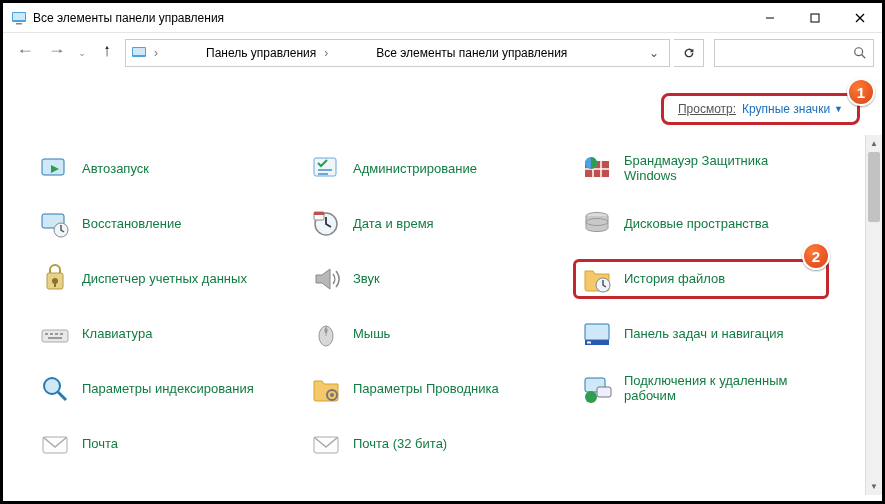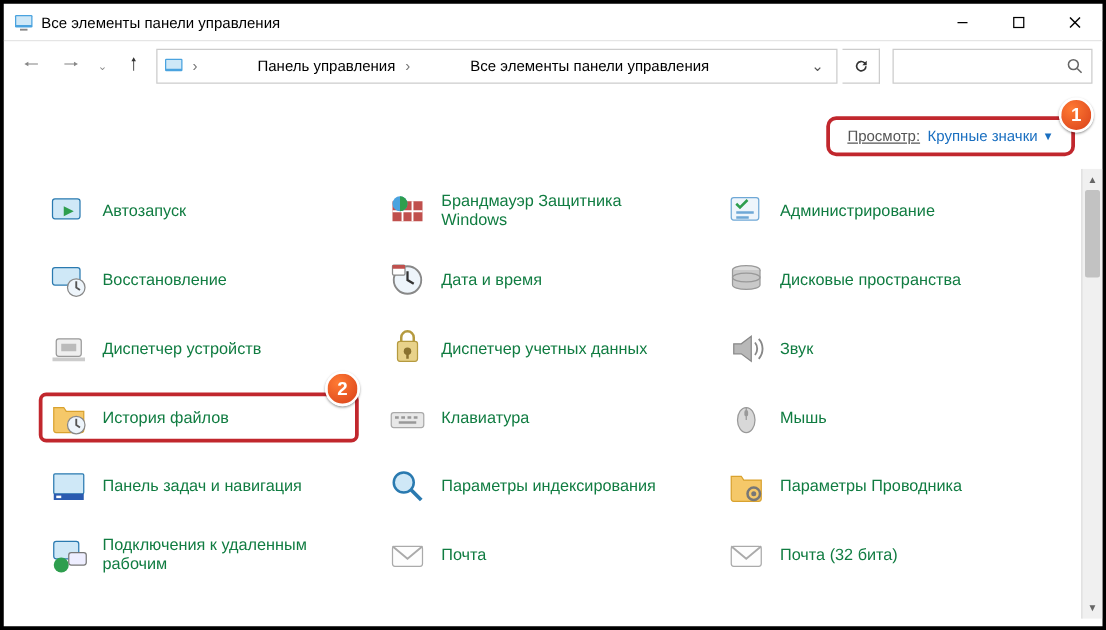--- a/index.html
+++ b/index.html
@@ -208,46 +208,46 @@
             <rect x="3" y="6" width="22" height="16" rx="2" fill="#cfe8f7" stroke="#2a7ab0"></rect>
             <polygon points="12,12 12,20 20,16" fill="#2e9e4e"></polygon>
           </svg>
         </span>
       <span class="label">Автозапуск</span>
     </div>
 
     <div class="item">
       <span class="icon">
           <svg width="32" height="32" viewBox="0 0 32 32">
+            <rect x="4" y="5" width="22" height="18" rx="2" fill="#eef5fb" stroke="#6fa8d6"></rect>
+            <path d="M8 10l3 3 6-6" stroke="#2e9e4e" stroke-width="2" fill="none"></path>
+            <rect x="8" y="16" width="14" height="2" fill="#6fa8d6"></rect>
+            <rect x="8" y="20" width="10" height="2" fill="#6fa8d6"></rect>
+          </svg>
+        </span>
+      <span class="label">Администрирование</span>
+    </div>
+
+    <div class="item">
+      <span class="icon">
+          <svg width="32" height="32" viewBox="0 0 32 32">
             <rect x="4" y="8" width="24" height="16" fill="#c0504d"></rect>
             <line x1="4" y1="16" x2="28" y2="16" stroke="#fff" stroke-width="1.5"></line>
             <line x1="12" y1="8" x2="12" y2="24" stroke="#fff" stroke-width="1.5"></line>
             <line x1="20" y1="8" x2="20" y2="24" stroke="#fff" stroke-width="1.5"></line>
             <circle cx="10" cy="10" r="6" fill="#4aa3df"></circle>
             <path d="M10 4a6 6 0 0 1 0 12z" fill="#2e9e4e"></path>
           </svg>
         </span>
       <span class="label">Брандмауэр Защитника Windows</span>
     </div>
 
     <div class="item">
       <span class="icon">
           <svg width="32" height="32" viewBox="0 0 32 32">
-            <rect x="4" y="5" width="22" height="18" rx="2" fill="#eef5fb" stroke="#6fa8d6"></rect>
-            <path d="M8 10l3 3 6-6" stroke="#2e9e4e" stroke-width="2" fill="none"></path>
-            <rect x="8" y="16" width="14" height="2" fill="#6fa8d6"></rect>
-            <rect x="8" y="20" width="10" height="2" fill="#6fa8d6"></rect>
-          </svg>
-        </span>
-      <span class="label">Администрирование</span>
-    </div>
-
-    <div class="item">
-      <span class="icon">
-          <svg width="32" height="32" viewBox="0 0 32 32">
             <rect x="3" y="6" width="22" height="14" rx="2" fill="#cfe8f7" stroke="#2a7ab0"></rect>
             <circle cx="22" cy="22" r="7" fill="#eef5fb" stroke="#888"></circle>
             <path d="M22 17v5l3 2" stroke="#555" stroke-width="1.5" fill="none"></path>
           </svg>
         </span>
       <span class="label">Восстановление</span>
     </div>
 
     <div class="item">
       <span class="icon">
@@ -265,30 +265,20 @@
       <span class="icon">
           <svg width="32" height="32" viewBox="0 0 32 32">
             <ellipse cx="16" cy="8" rx="11" ry="3.5" fill="#dcdcdc" stroke="#999"></ellipse>
             <path d="M5 8v12c0 2 5 3.5 11 3.5s11-1.5 11-3.5V8" fill="#c9c9c9" stroke="#999"></path>
             <ellipse cx="16" cy="14" rx="11" ry="3.5" fill="none" stroke="#999"></ellipse>
           </svg>
         </span>
       <span class="label">Дисковые пространства</span>
     </div>
 
-    <div class="item">
-      <span class="icon">
-          <svg width="32" height="32" viewBox="0 0 32 32">
-            <rect x="6" y="8" width="20" height="14" rx="2" fill="#efefef" stroke="#999"></rect>
-            <rect x="10" y="12" width="12" height="6" fill="#bbb"></rect>
-            <rect x="3" y="23" width="26" height="3" fill="#ccc"></rect>
-          </svg>
-        </span>
-      <span class="label">Диспетчер устройств</span>
-    </div>
 
     <div class="item">
       <span class="icon">
           <svg width="32" height="32" viewBox="0 0 32 32">
             <rect x="8" y="10" width="16" height="16" rx="2" fill="#e8d28a" stroke="#b59a3f"></rect>
             <circle cx="16" cy="18" r="3" fill="#8a722f"></circle>
             <rect x="15" y="20" width="2" height="4" fill="#8a722f"></rect>
             <path d="M11 10V7a5 5 0 0 1 10 0v3" fill="none" stroke="#b59a3f" stroke-width="2"></path>
           </svg>
         </span>

